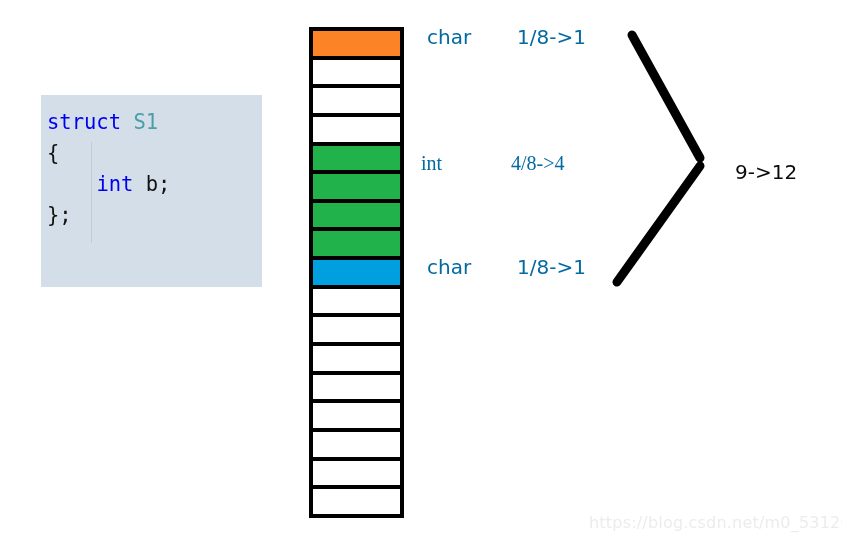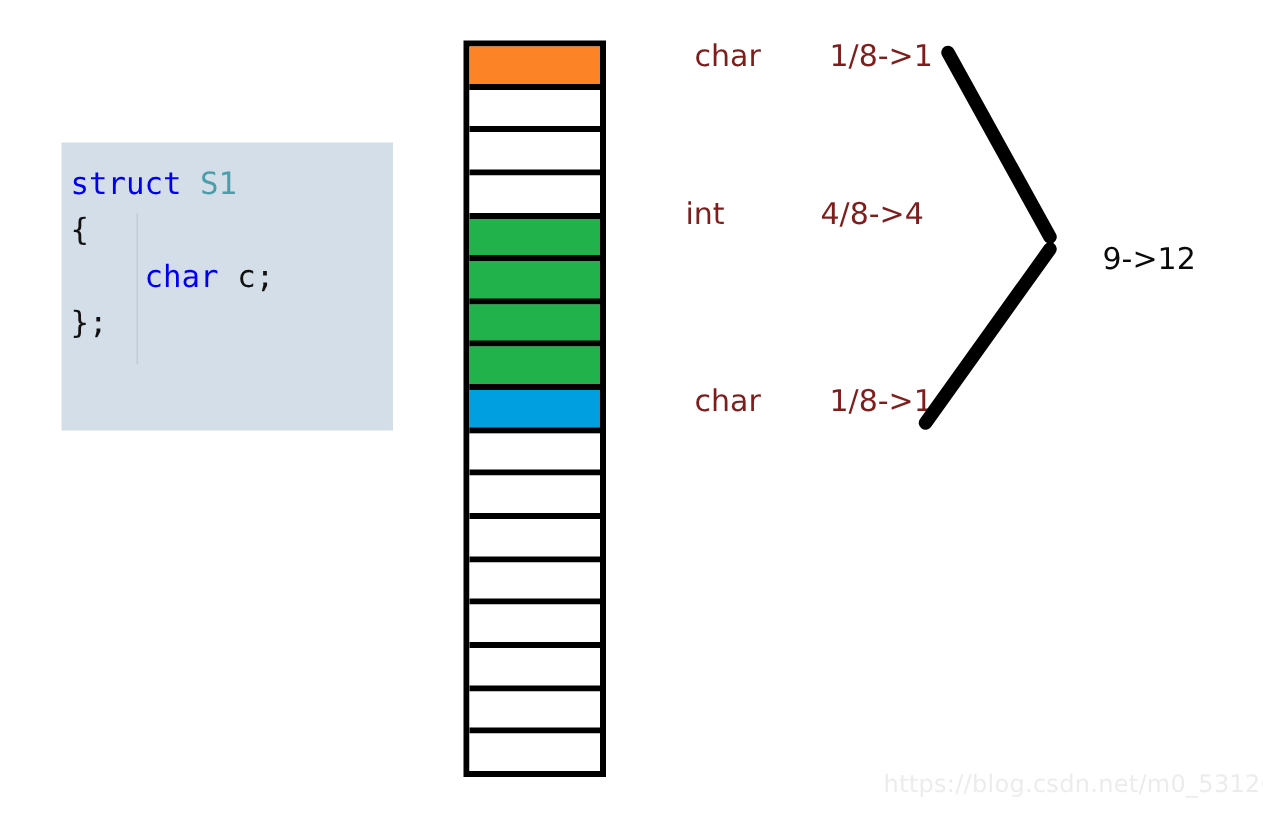--- a/index.html
+++ b/index.html
@@ -71,33 +71,32 @@
   .mem-cell:last-child { border-bottom: none; }
   .mem-cell.orange { background: #fc8427; }
   .mem-cell.green  { background: #22b24c; }
   .mem-cell.blue   { background: #00a0e0; }
 
   
   .ann {
     position: absolute;
     font-family: "DejaVu Sans", sans-serif;
     font-size: 20px;
-    color: #7f1d1d;
+    color: #0369a1;
     white-space: nowrap;
-    margin-left: 36px;
   }
   .ann .ann-type {
     display: inline-block;
     width: 90px;
   }
   .ann .ann-size {
     display: inline-block;
   }
   #ann-char-a { left: 427px; top: 25px; }
-  #ann-int-b  { left: 421px; top: 130px; }
+  #ann-int-b  { left: 421px; top: 152px; font-family: Liberation Serif, serif; }
   #ann-char-c { left: 427px; top: 255px; }
 
   
   #brace-svg {
     position: absolute;
     left: 600px;
     top: 20px;
     width: 130px;
     height: 280px;
   }
@@ -124,21 +123,21 @@
     letter-spacing: 0.2px;
   }
 </style>
 </head>
 <body>
 
 <div id="code-block">
   <div class="indent-guide"></div>
   <div class="code-line"><span class="kw">struct</span><span class="pn"> </span><span class="typ">S1</span></div>
   <div class="code-line"><span class="pn">{</span></div>
-  <div class="code-line"><span class="pn">    </span><span class="kw">char</span><span class="id"> c;</span></div>
+  <div class="code-line"><span class="pn">    </span><span class="kw">int</span><span class="id"> b;</span></div>
   <div class="code-line"><span class="pn">};</span></div>
 </div>
 
 <div id="memory-column">
     <div class="mem-cell orange"></div>
     <div class="mem-cell"></div>
     <div class="mem-cell"></div>
     <div class="mem-cell"></div>
     <div class="mem-cell green"></div>
     <div class="mem-cell green"></div>

